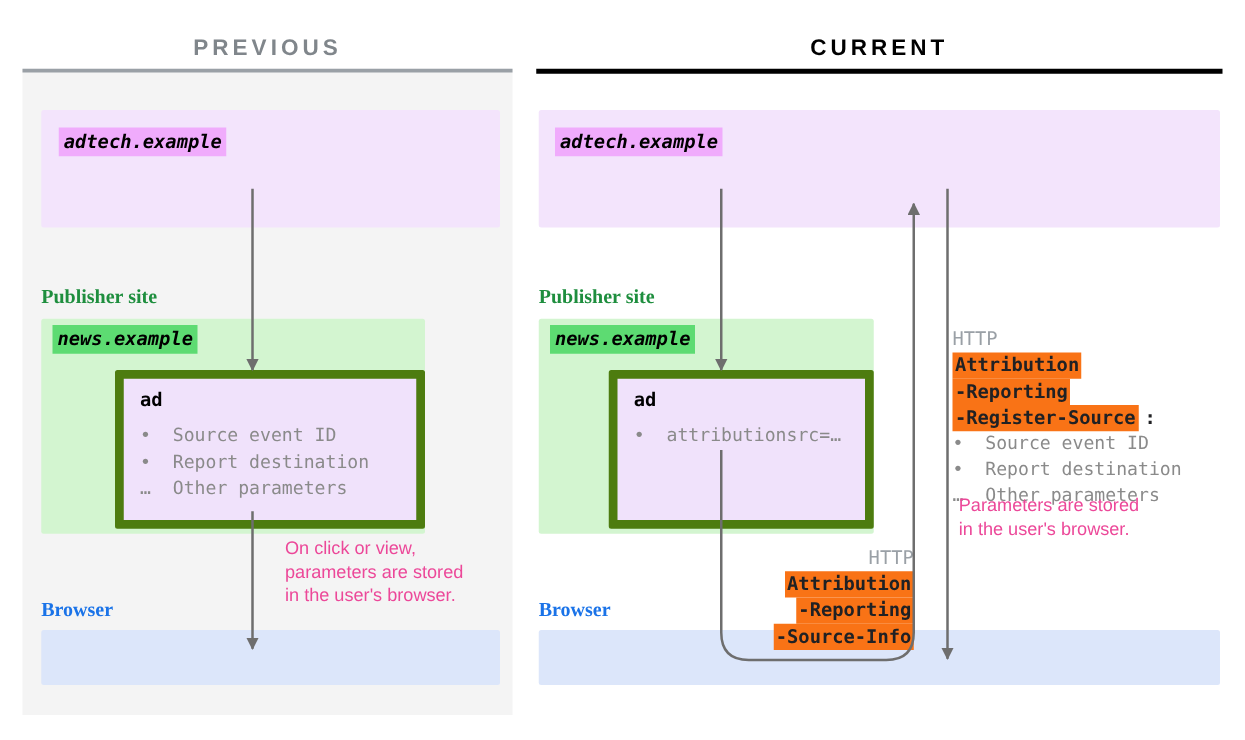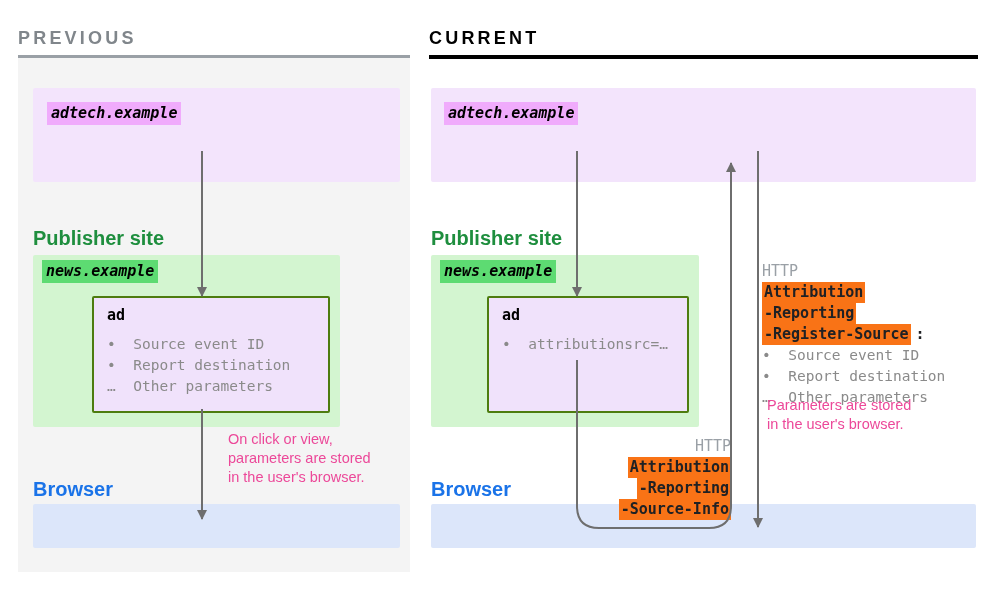--- a/index.html
+++ b/index.html
@@ -20,21 +20,21 @@
   .panel-prev .panel-bg{
     position:absolute;left:0;top:55px;width:392px;height:517px;
     background:#f4f4f4;
   }
   .panel-cur .panel-bg{
     position:absolute;left:0;top:55px;width:549px;height:517px;
     background:#ffffff;
   }
 
   .panel-title{
-    position:absolute;top:28px;width:100%;text-align:left;
+    position:absolute;top:28px;width:100%;text-align:center;
     font-size:18px;letter-spacing:3.2px;font-weight:bold;
     line-height:20px;
   }
   .panel-prev .panel-title{color:#80868b;}
   .panel-cur .panel-title{color:#000000;}
 
   .panel-rule{position:absolute;top:55px;left:0;width:100%;}
   .panel-prev .panel-rule{height:3px;background:#9aa0a6;}
   .panel-cur .panel-rule{height:4px;background:#000000;}
 
@@ -51,29 +51,29 @@
     font-style:italic;font-weight:bold;font-size:15px;
     line-height:21px;padding:1px 4px;white-space:nowrap;
     color:#000;
   }
   .chip-purple{background:#f0abfc;}
   .chip-green{background:#5ddb72;}
 
   
   .zone-label{
     position:absolute;
-    font-family:Liberation Sans, sans-serif;
-    font-size:20px;font-weight:bold;line-height:20px;white-space:nowrap;
+    font-family:Liberation Serif, serif;
+    font-size:16px;font-weight:bold;line-height:20px;white-space:nowrap;
   }
   .label-green{color:#1e8e3e;}
   .label-blue{color:#1a73e8;}
 
   
   .adcard{
-    position:absolute;background:#f0e2fb;border:2px solid #4d7c0f;
+    position:absolute;background:#f0e2fb;border:7px solid #4d7c0f;
     border-radius:2px;
   }
   .adcard .ad-title{
     position:absolute;left:13px;top:7px;
     font-family:"DejaVu Sans Mono","Liberation Mono",monospace;
     font-size:15px;font-weight:bold;color:#000;line-height:20px;
   }
   .adcard .ad-list{
     position:absolute;left:13px;
     font-family:"DejaVu Sans Mono","Liberation Mono",monospace;

